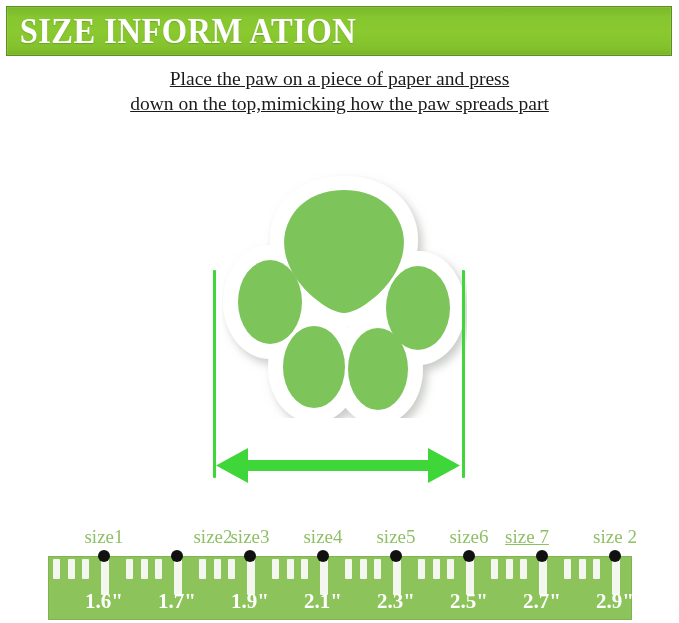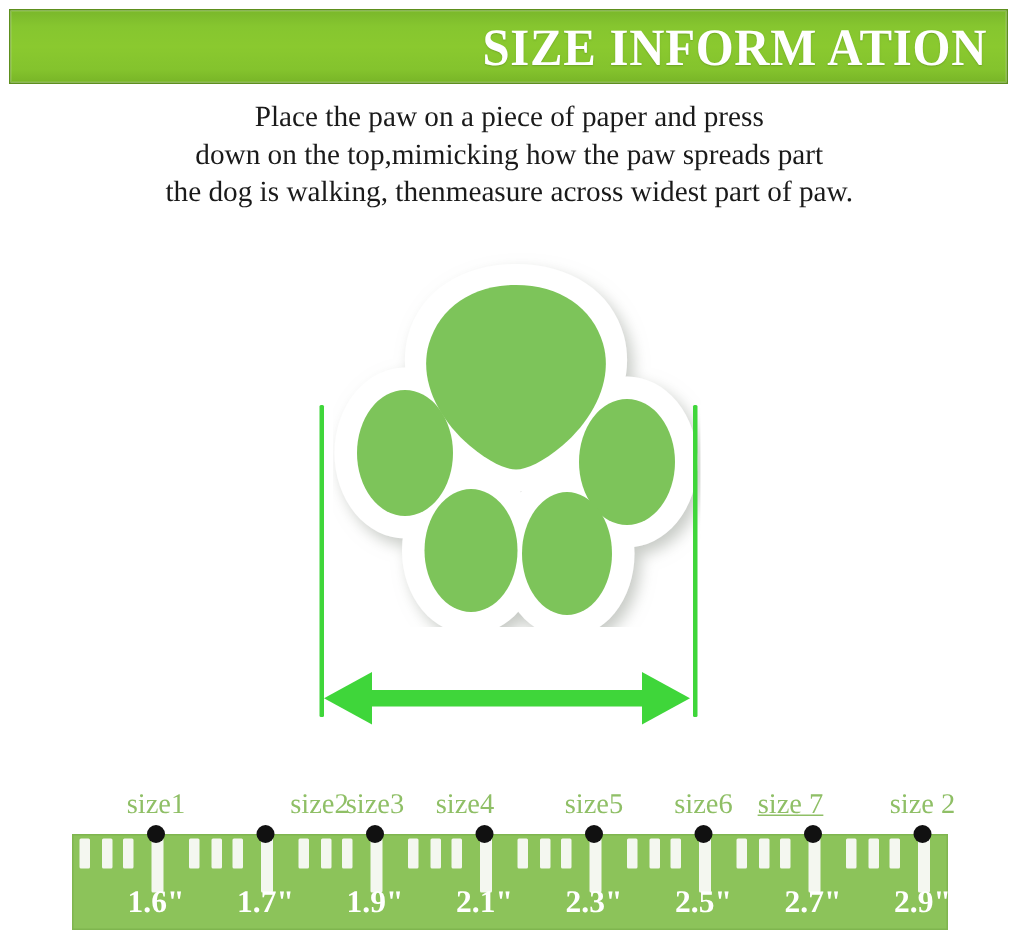--- a/index.html
+++ b/index.html
@@ -23,21 +23,21 @@
     width: 666px;
     height: 50px;
     background: linear-gradient(to bottom,
                 #7ab82a 0%, #7dbb2c 6%, #86c62f 22%,
                 #8ac92f 50%, #84c32d 82%, #78b527 100%);
     border: 1px solid #5d8f1d;
     box-sizing: border-box;
     box-shadow: inset 0 0 0 1px rgba(255,255,255,0.10);
     display: flex;
     align-items: center;
-    justify-content: flex-end;
+    justify-content: flex-start;
   }
   #header-title {
     color: #ffffff;
     font-family: "Liberation Serif", serif;
     font-weight: bold;
     font-size: 35px;
     letter-spacing: 0.5px;
     line-height: 1;
     transform: scaleX(0.93);
     white-space: pre;
@@ -49,21 +49,21 @@
     position: absolute;
     left: 0;
     top: 66px;
     width: 679px;
     text-align: center;
     font-family: "Liberation Serif", serif;
     font-size: 19.5px;
     line-height: 25px;
     color: #1a1a1a;
   }
-  #instructions .line { display: block; white-space: pre; }
+  #instructions .line { display: block; white-space: pre; text-decoration: underline; }
 
   
   #paw-area {
     position: absolute;
     left: 0;
     top: 160px;
     width: 679px;
     height: 340px;
   }
   #paw-svg {
@@ -165,21 +165,20 @@
 </head>
 <body>
 
 <div id="header-banner">
   <span id="header-title">SIZE INFORM ATION</span>
 </div>
 
 <div id="instructions">
   <span class="line">Place the paw on a piece of paper and press</span>
   <span class="line">down on the top,mimicking how the paw spreads part</span>
-  <span class="line">the dog is walking, thenmeasure across widest part of paw.</span>
 </div>
 
 <div id="paw-area">
 
   <svg id="paw-svg" width="245" height="250" viewBox="0 0 245 250">
     <defs>
       <filter id="pawshadow" x="-25%" y="-25%" width="160%" height="160%">
         <feDropShadow dx="4" dy="5" stdDeviation="5" flood-color="#9aa096" flood-opacity="0.55"></feDropShadow>
       </filter>
     </defs>
@@ -226,21 +225,21 @@
     </g>
   </svg>
 </div>
 
 <div id="ruler-block">
 
   <div id="size-label-row">
       <span class="size-label" style="left: 104px;">size1</span>
       <span class="size-label" style="left: 177px; margin-left: 36px;">size2</span>
       <span class="size-label" style="left: 250px; text-align: right;">size3</span>
-      <span class="size-label" style="left: 310px;">size4</span>
+      <span class="size-label" style="left: 323px;">size4</span>
       <span class="size-label" style="left: 396px;">size5</span>
       <span class="size-label" style="left: 469px;">size6</span>
       <span class="size-label" style="left: 527px; text-decoration: underline;">size 7</span>
       <span class="size-label" style="left: 615px;">size 2</span>
     </div>
 
   <div id="ruler-bar">
       <span class="tick minor" style="left: 4px;"></span>
       <span class="tick minor" style="left: 18.6px;"></span>
       <span class="tick minor" style="left: 33.2px;"></span>

